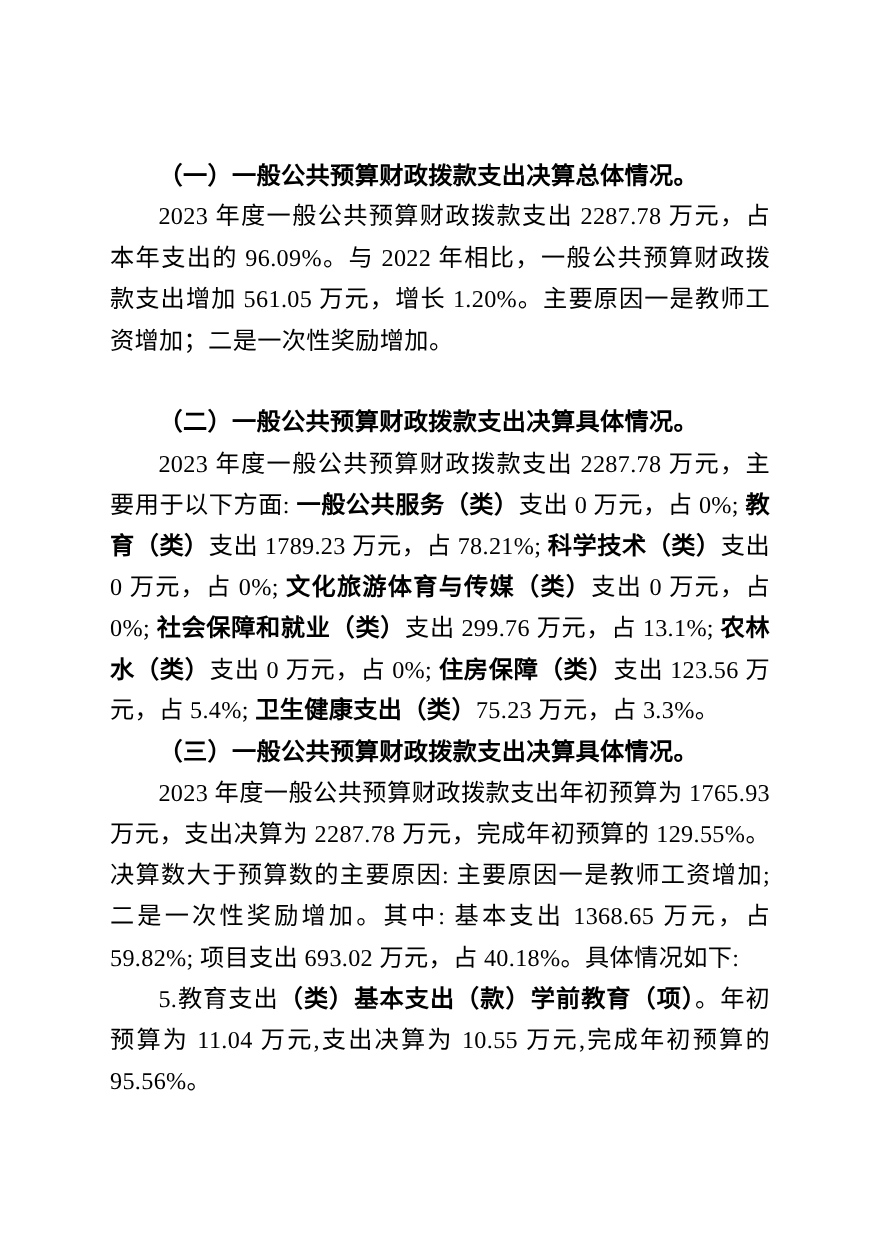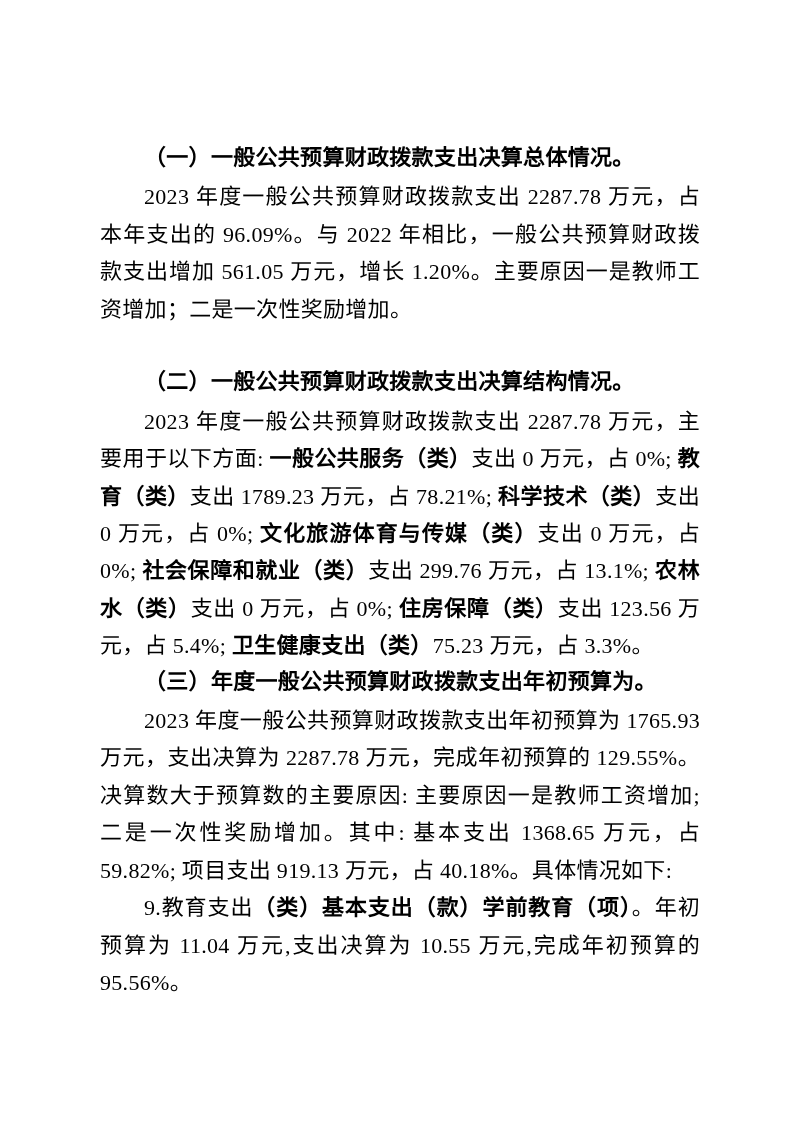--- a/index.html
+++ b/index.html
@@ -25,36 +25,35 @@
     text-justify: inter-ideograph;
     letter-spacing: 0.3px;
   }
   .doc-body p {
     margin: 0;
     padding: 0;
     text-indent: 44px;
   }
   .doc-body p.heading {
     font-weight: bold;
-    font-family: Liberation Mono, monospace;
   }
   .doc-body p.spacer {
     height: 37.4px;
   }
   .doc-body span.bold {
     font-weight: bold;
   }
 </style>
 </head>
 <body>
 
 <div class="page">
   <div class="doc-body">
     <p class="heading"><span class="bold">（一）一般公共预算财政拨款支出决算总体情况。</span></p>
     <p class="para"><span>2023 年度一般公共预算财政拨款支出 2287.78 万元，占本年支出的 96.09%。与 2022 年相比，一般公共预算财政拨款支出增加 561.05 万元，增长 1.20%。主要原因一是教师工资增加；二是一次性奖励增加。</span></p>
     <p class="spacer"></p>
-    <p class="heading"><span class="bold">（二）一般公共预算财政拨款支出决算结构情况。</span></p>
+    <p class="heading"><span class="bold">（二）一般公共预算财政拨款支出决算具体情况。</span></p>
     <p class="para"><span>2023 年度一般公共预算财政拨款支出 2287.78 万元，主要用于以下方面: </span><span class="bold">一般公共服务（类）</span><span>支出 0 万元，占 0%; </span><span class="bold">教育（类）</span><span>支出 1789.23 万元，占 78.21%; </span><span class="bold">科学技术（类）</span><span>支出 0 万元，占 0%; </span><span class="bold">文化旅游体育与传媒（类）</span><span>支出 0 万元，占 0%; </span><span class="bold">社会保障和就业（类）</span><span>支出 299.76 万元，占 13.1%; </span><span class="bold">农林水（类）</span><span>支出 0 万元，占 0%; </span><span class="bold">住房保障（类）</span><span>支出 123.56 万元，占 5.4%; </span><span class="bold">卫生健康支出（类）</span><span>75.23 万元，占 3.3%。</span></p>
-    <p class="heading"><span class="bold">（三）年度一般公共预算财政拨款支出年初预算为。</span></p>
-    <p class="para"><span>2023 年度一般公共预算财政拨款支出年初预算为 1765.93 万元，支出决算为 2287.78 万元，完成年初预算的 129.55%。决算数大于预算数的主要原因: 主要原因一是教师工资增加; 二是一次性奖励增加。其中: 基本支出 1368.65 万元，占 59.82%; 项目支出 919.13 万元，占 40.18%。具体情况如下:</span></p>
-    <p class="para"><span>9.教育支出</span><span class="bold">（类）基本支出（款）学前教育（项）</span><span>。年初预算为 11.04 万元,支出决算为 10.55 万元,完成年初预算的 95.56%。</span></p>
+    <p class="heading"><span class="bold">（三）一般公共预算财政拨款支出决算具体情况。</span></p>
+    <p class="para"><span>2023 年度一般公共预算财政拨款支出年初预算为 1765.93 万元，支出决算为 2287.78 万元，完成年初预算的 129.55%。决算数大于预算数的主要原因: 主要原因一是教师工资增加; 二是一次性奖励增加。其中: 基本支出 1368.65 万元，占 59.82%; 项目支出 693.02 万元，占 40.18%。具体情况如下:</span></p>
+    <p class="para"><span>5.教育支出</span><span class="bold">（类）基本支出（款）学前教育（项）</span><span>。年初预算为 11.04 万元,支出决算为 10.55 万元,完成年初预算的 95.56%。</span></p>
   </div>
 </div>
 
 </body></html>

